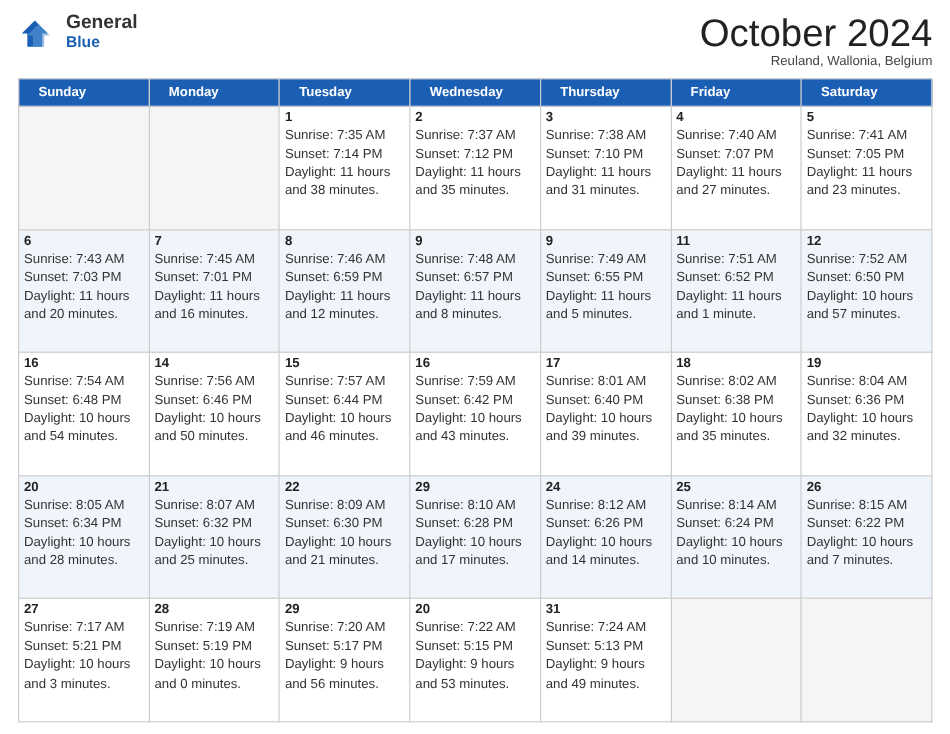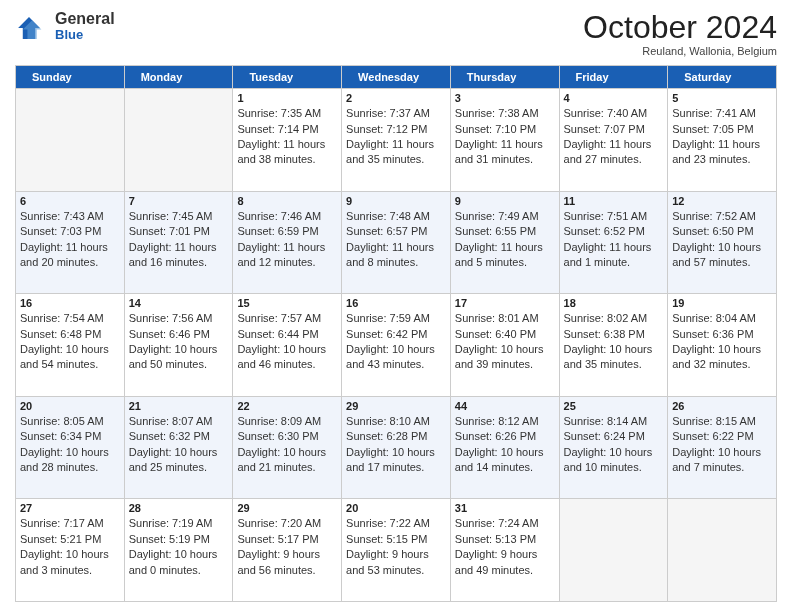--- a/index.html
+++ b/index.html
@@ -232,21 +232,21 @@
           </td>
           <td>
             <span class="day-num">22</span>
             <div class="day-detail">Sunrise: 8:09 AM<br>Sunset: 6:30 PM<br>Daylight: 10 hours and 21 minutes.</div>
           </td>
           <td>
             <span class="day-num">29</span>
             <div class="day-detail">Sunrise: 8:10 AM<br>Sunset: 6:28 PM<br>Daylight: 10 hours and 17 minutes.</div>
           </td>
           <td>
-            <span class="day-num">44</span>
+            <span class="day-num">24</span>
             <div class="day-detail">Sunrise: 8:12 AM<br>Sunset: 6:26 PM<br>Daylight: 10 hours and 14 minutes.</div>
           </td>
           <td>
             <span class="day-num">25</span>
             <div class="day-detail">Sunrise: 8:14 AM<br>Sunset: 6:24 PM<br>Daylight: 10 hours and 10 minutes.</div>
           </td>
           <td>
             <span class="day-num">26</span>
             <div class="day-detail">Sunrise: 8:15 AM<br>Sunset: 6:22 PM<br>Daylight: 10 hours and 7 minutes.</div>
           </td>

